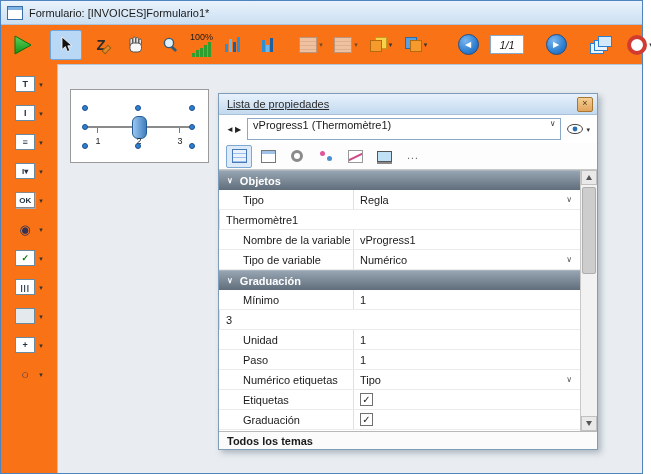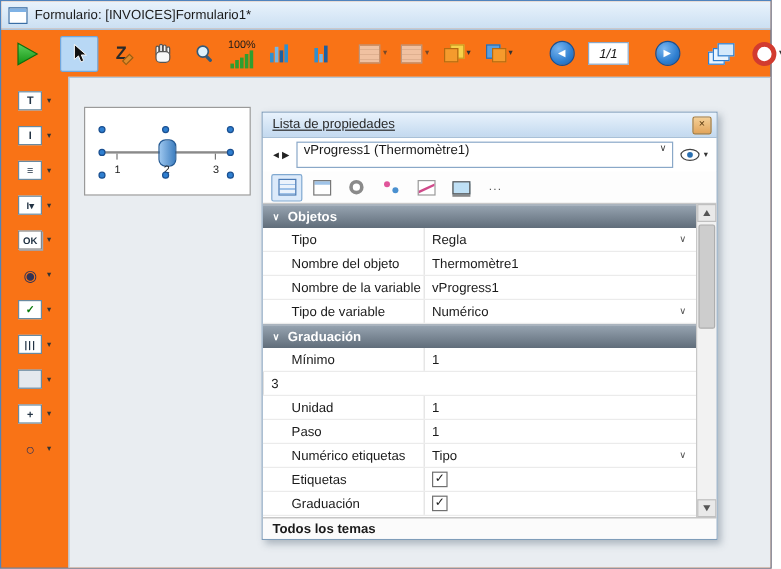--- a/index.html
+++ b/index.html
@@ -343,21 +343,20 @@
                 <div class="sec-title">Objetos</div>
               </div>
               <div class="prow">
                 <div class="plabel">Tipo</div>
                 <div class="pvalue-wrap">
                   <div class="pval">Regla</div>
                   <div class="row-chevron">∨</div>
                 </div>
               </div>
               <div class="prow">
-                <div class="plabel">Nombre del objeto</div>
                 <div class="pvalue-wrap">
                   <div class="pval">Thermomètre1</div>
                 </div>
               </div>
               <div class="prow">
                 <div class="plabel">Nombre de la variable</div>
                 <div class="pvalue-wrap">
                   <div class="pval">vProgress1</div>
                 </div>
               </div>

